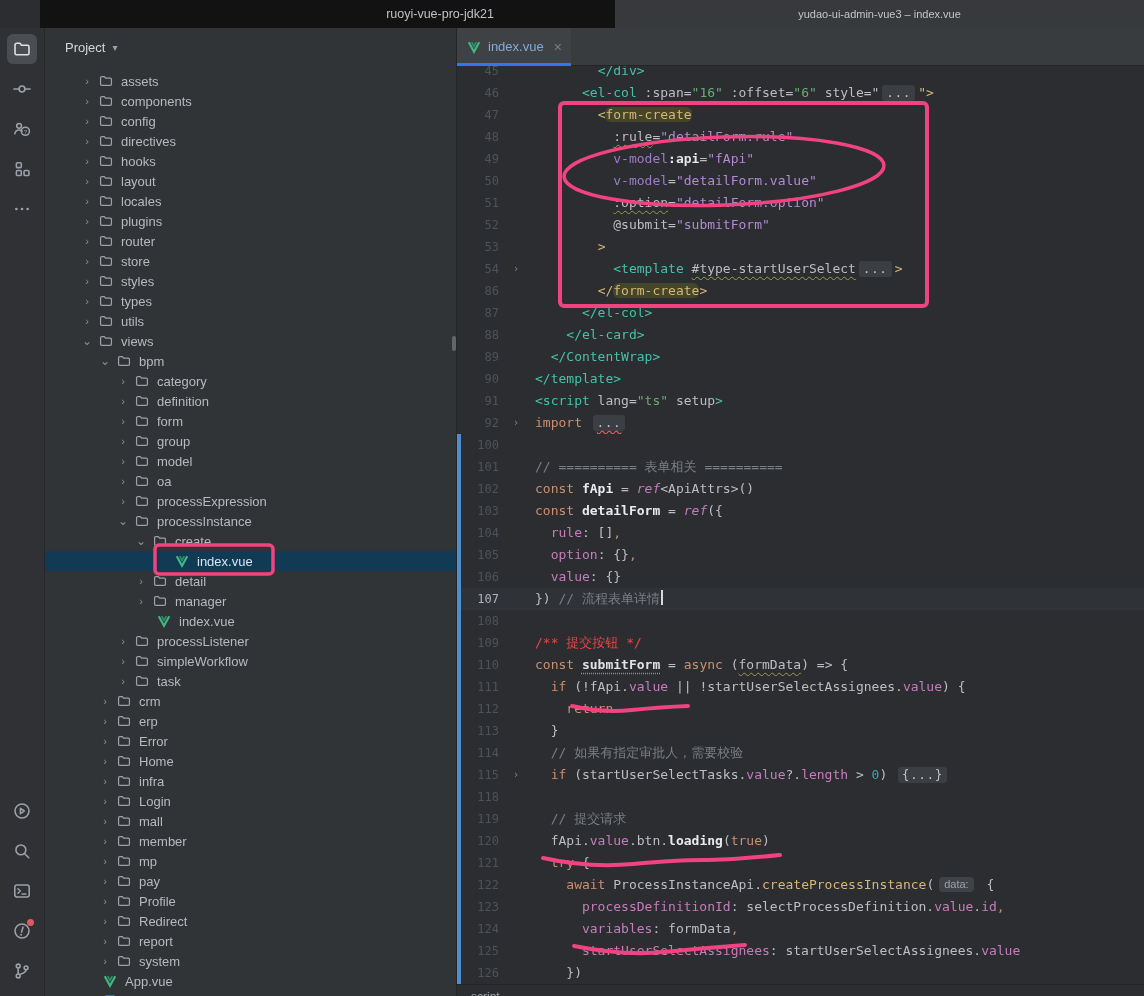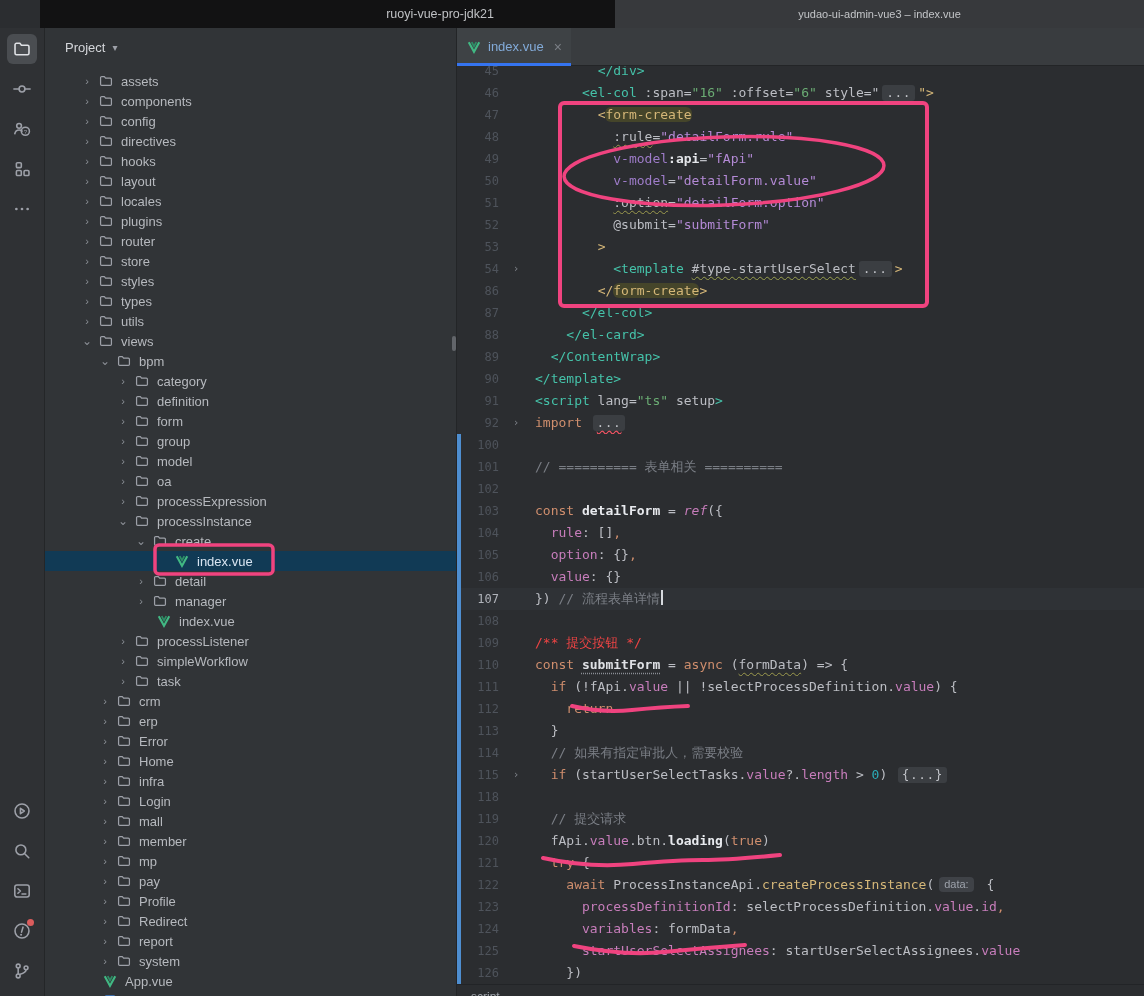--- a/index.html
+++ b/index.html
@@ -655,30 +655,30 @@
             <div class="line"><span class="vcs"></span><span class="lnum">54</span><span class="foldcol">›</span><span class="codetxt"><span class="tk-pl">          </span><span class="tk-tag">&lt;template</span><span class="tk-pl"> </span><span class="tk-attr wavyg">#type-startUserSelect</span><span class="tk-fold">...</span><span class="tk-tagy">&gt;</span></span></div>
             <div class="line"><span class="vcs"></span><span class="lnum">86</span><span class="foldcol"></span><span class="codetxt"><span class="tk-pl">        </span><span class="tk-tagy">&lt;/</span><span class="tk-tagy hlbg">form-create</span><span class="tk-tagy">&gt;</span></span></div>
             <div class="line"><span class="vcs"></span><span class="lnum">87</span><span class="foldcol"></span><span class="codetxt"><span class="tk-pl">      </span><span class="tk-tag">&lt;/el-col&gt;</span></span></div>
             <div class="line"><span class="vcs"></span><span class="lnum">88</span><span class="foldcol"></span><span class="codetxt"><span class="tk-pl">    </span><span class="tk-tag">&lt;/el-card&gt;</span></span></div>
             <div class="line"><span class="vcs"></span><span class="lnum">89</span><span class="foldcol"></span><span class="codetxt"><span class="tk-pl">  </span><span class="tk-tag">&lt;/ContentWrap&gt;</span></span></div>
             <div class="line"><span class="vcs"></span><span class="lnum">90</span><span class="foldcol"></span><span class="codetxt"><span class="tk-tag">&lt;/template&gt;</span></span></div>
             <div class="line"><span class="vcs"></span><span class="lnum">91</span><span class="foldcol"></span><span class="codetxt"><span class="tk-tag">&lt;script</span><span class="tk-attr"> lang=</span><span class="tk-grn">"ts"</span><span class="tk-attr"> setup</span><span class="tk-tag">&gt;</span></span></div>
             <div class="line"><span class="vcs"></span><span class="lnum">92</span><span class="foldcol">›</span><span class="codetxt"><span class="tk-kw">import</span><span class="tk-pl"> </span><span class="tk-foldr">...</span></span></div>
             <div class="line"><span class="vcs chg"></span><span class="lnum">100</span><span class="foldcol"></span><span class="codetxt"></span></div>
             <div class="line"><span class="vcs chg"></span><span class="lnum">101</span><span class="foldcol"></span><span class="codetxt"><span class="tk-com">// ========== 表单相关 ==========</span></span></div>
-            <div class="line"><span class="vcs chg"></span><span class="lnum">102</span><span class="foldcol"></span></div>
+            <div class="line"><span class="vcs chg"></span><span class="lnum">102</span><span class="foldcol"></span><span class="codetxt"><span class="tk-kw">const</span><span class="tk-pl"> </span><span class="tk-declw">fApi</span><span class="tk-pl"> = </span><span class="tk-ital">ref</span><span class="tk-pl">&lt;ApiAttrs&gt;()</span></span></div>
             <div class="line"><span class="vcs chg"></span><span class="lnum">103</span><span class="foldcol"></span><span class="codetxt"><span class="tk-kw">const</span><span class="tk-pl"> </span><span class="tk-declw">detailForm</span><span class="tk-pl"> = </span><span class="tk-ital">ref</span><span class="tk-pl">({</span></span></div>
             <div class="line"><span class="vcs chg"></span><span class="lnum">104</span><span class="foldcol"></span><span class="codetxt"><span class="tk-pl">  </span><span class="tk-prop">rule</span><span class="tk-pl">: []</span><span class="tk-kw">,</span></span></div>
             <div class="line"><span class="vcs chg"></span><span class="lnum">105</span><span class="foldcol"></span><span class="codetxt"><span class="tk-pl">  </span><span class="tk-prop">option</span><span class="tk-pl">: {}</span><span class="tk-kw">,</span></span></div>
             <div class="line"><span class="vcs chg"></span><span class="lnum">106</span><span class="foldcol"></span><span class="codetxt"><span class="tk-pl">  </span><span class="tk-prop">value</span><span class="tk-pl">: {}</span></span></div>
             <div class="line current"><span class="vcs chg"></span><span class="lnum">107</span><span class="foldcol"></span><span class="codetxt"><span class="tk-pl">}) </span><span class="tk-com">// 流程表单详情</span><span class="tk-caret"></span></span></div>
             <div class="line"><span class="vcs chg"></span><span class="lnum">108</span><span class="foldcol"></span><span class="codetxt"></span></div>
             <div class="line"><span class="vcs chg"></span><span class="lnum">109</span><span class="foldcol"></span><span class="codetxt"><span class="tk-doc">/** 提交按钮 */</span></span></div>
             <div class="line"><span class="vcs chg"></span><span class="lnum">110</span><span class="foldcol"></span><span class="codetxt"><span class="tk-kw">const</span><span class="tk-pl"> </span><span class="tk-declu">submitForm</span><span class="tk-pl"> = </span><span class="tk-kw">async</span><span class="tk-pl"> (</span><span class="tk-pl wavyy">formData</span><span class="tk-pl">) =&gt; {</span></span></div>
-            <div class="line"><span class="vcs chg"></span><span class="lnum">111</span><span class="foldcol"></span><span class="codetxt"><span class="tk-pl">  </span><span class="tk-kw">if</span><span class="tk-pl"> (!fApi.</span><span class="tk-prop">value</span><span class="tk-pl"> || !selectProcessDefinition.</span><span class="tk-prop">value</span><span class="tk-pl">) {</span></span></div>
+            <div class="line"><span class="vcs chg"></span><span class="lnum">111</span><span class="foldcol"></span><span class="codetxt"><span class="tk-pl">  </span><span class="tk-kw">if</span><span class="tk-pl"> (!fApi.</span><span class="tk-prop">value</span><span class="tk-pl"> || !startUserSelectAssignees.</span><span class="tk-prop">value</span><span class="tk-pl">) {</span></span></div>
             <div class="line"><span class="vcs chg"></span><span class="lnum">112</span><span class="foldcol"></span><span class="codetxt"><span class="tk-pl">    </span><span class="tk-kw">return</span></span></div>
             <div class="line"><span class="vcs chg"></span><span class="lnum">113</span><span class="foldcol"></span><span class="codetxt"><span class="tk-pl">  }</span></span></div>
             <div class="line"><span class="vcs chg"></span><span class="lnum">114</span><span class="foldcol"></span><span class="codetxt"><span class="tk-pl">  </span><span class="tk-com">// 如果有指定审批人，需要校验</span></span></div>
             <div class="line"><span class="vcs chg"></span><span class="lnum">115</span><span class="foldcol">›</span><span class="codetxt"><span class="tk-pl">  </span><span class="tk-kw">if</span><span class="tk-pl"> (startUserSelectTasks.</span><span class="tk-prop">value</span><span class="tk-pl">?.</span><span class="tk-prop">length</span><span class="tk-pl"> &gt; </span><span class="tk-num">0</span><span class="tk-pl">) </span><span class="tk-fold">{...}</span></span></div>
             <div class="line"><span class="vcs chg"></span><span class="lnum">118</span><span class="foldcol"></span><span class="codetxt"></span></div>
             <div class="line"><span class="vcs chg"></span><span class="lnum">119</span><span class="foldcol"></span><span class="codetxt"><span class="tk-pl">  </span><span class="tk-com">// 提交请求</span></span></div>
             <div class="line"><span class="vcs chg"></span><span class="lnum">120</span><span class="foldcol"></span><span class="codetxt"><span class="tk-pl">  fApi.</span><span class="tk-prop">value</span><span class="tk-pl">.btn.</span><span class="tk-declw">loading</span><span class="tk-pl">(</span><span class="tk-kw">true</span><span class="tk-pl">)</span></span></div>
             <div class="line"><span class="vcs chg"></span><span class="lnum">121</span><span class="foldcol"></span><span class="codetxt"><span class="tk-pl">  </span><span class="tk-kw">try</span><span class="tk-pl"> {</span></span></div>
             <div class="line"><span class="vcs chg"></span><span class="lnum">122</span><span class="foldcol"></span><span class="codetxt"><span class="tk-pl">    </span><span class="tk-kw">await</span><span class="tk-pl"> ProcessInstanceApi.</span><span class="tk-fn">createProcessInstance</span><span class="tk-pl">(</span><span class="tk-inlay">data:</span><span class="tk-pl"> {</span></span></div>
             <div class="line"><span class="vcs chg"></span><span class="lnum">123</span><span class="foldcol"></span><span class="codetxt"><span class="tk-pl">      </span><span class="tk-prop">processDefinitionId</span><span class="tk-pl">: selectProcessDefinition.</span><span class="tk-prop">value</span><span class="tk-pl">.</span><span class="tk-prop">id</span><span class="tk-kw">,</span></span></div>

